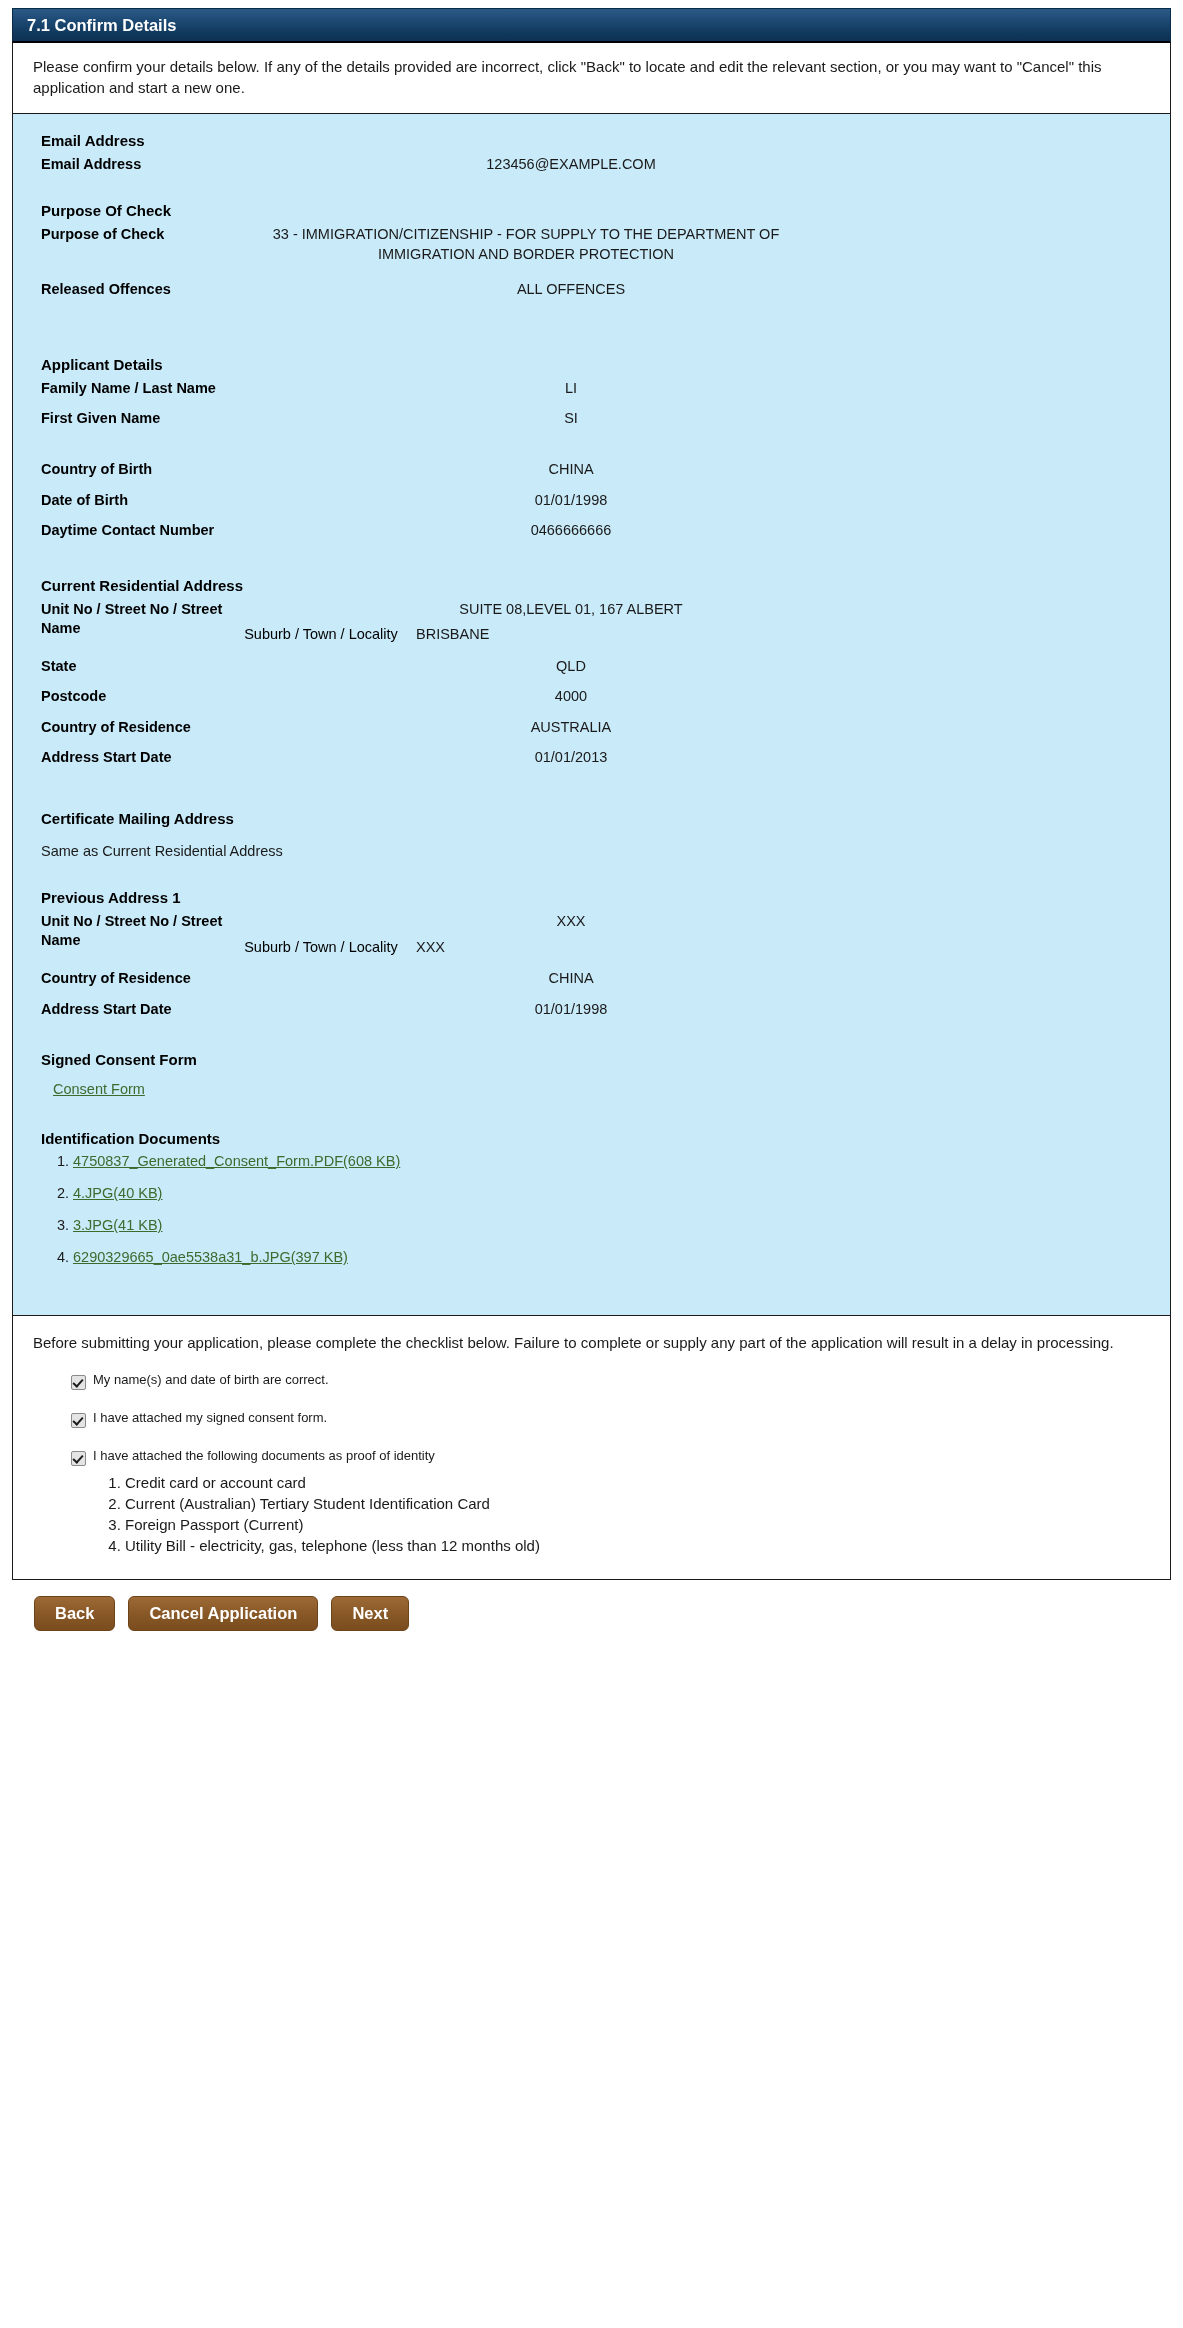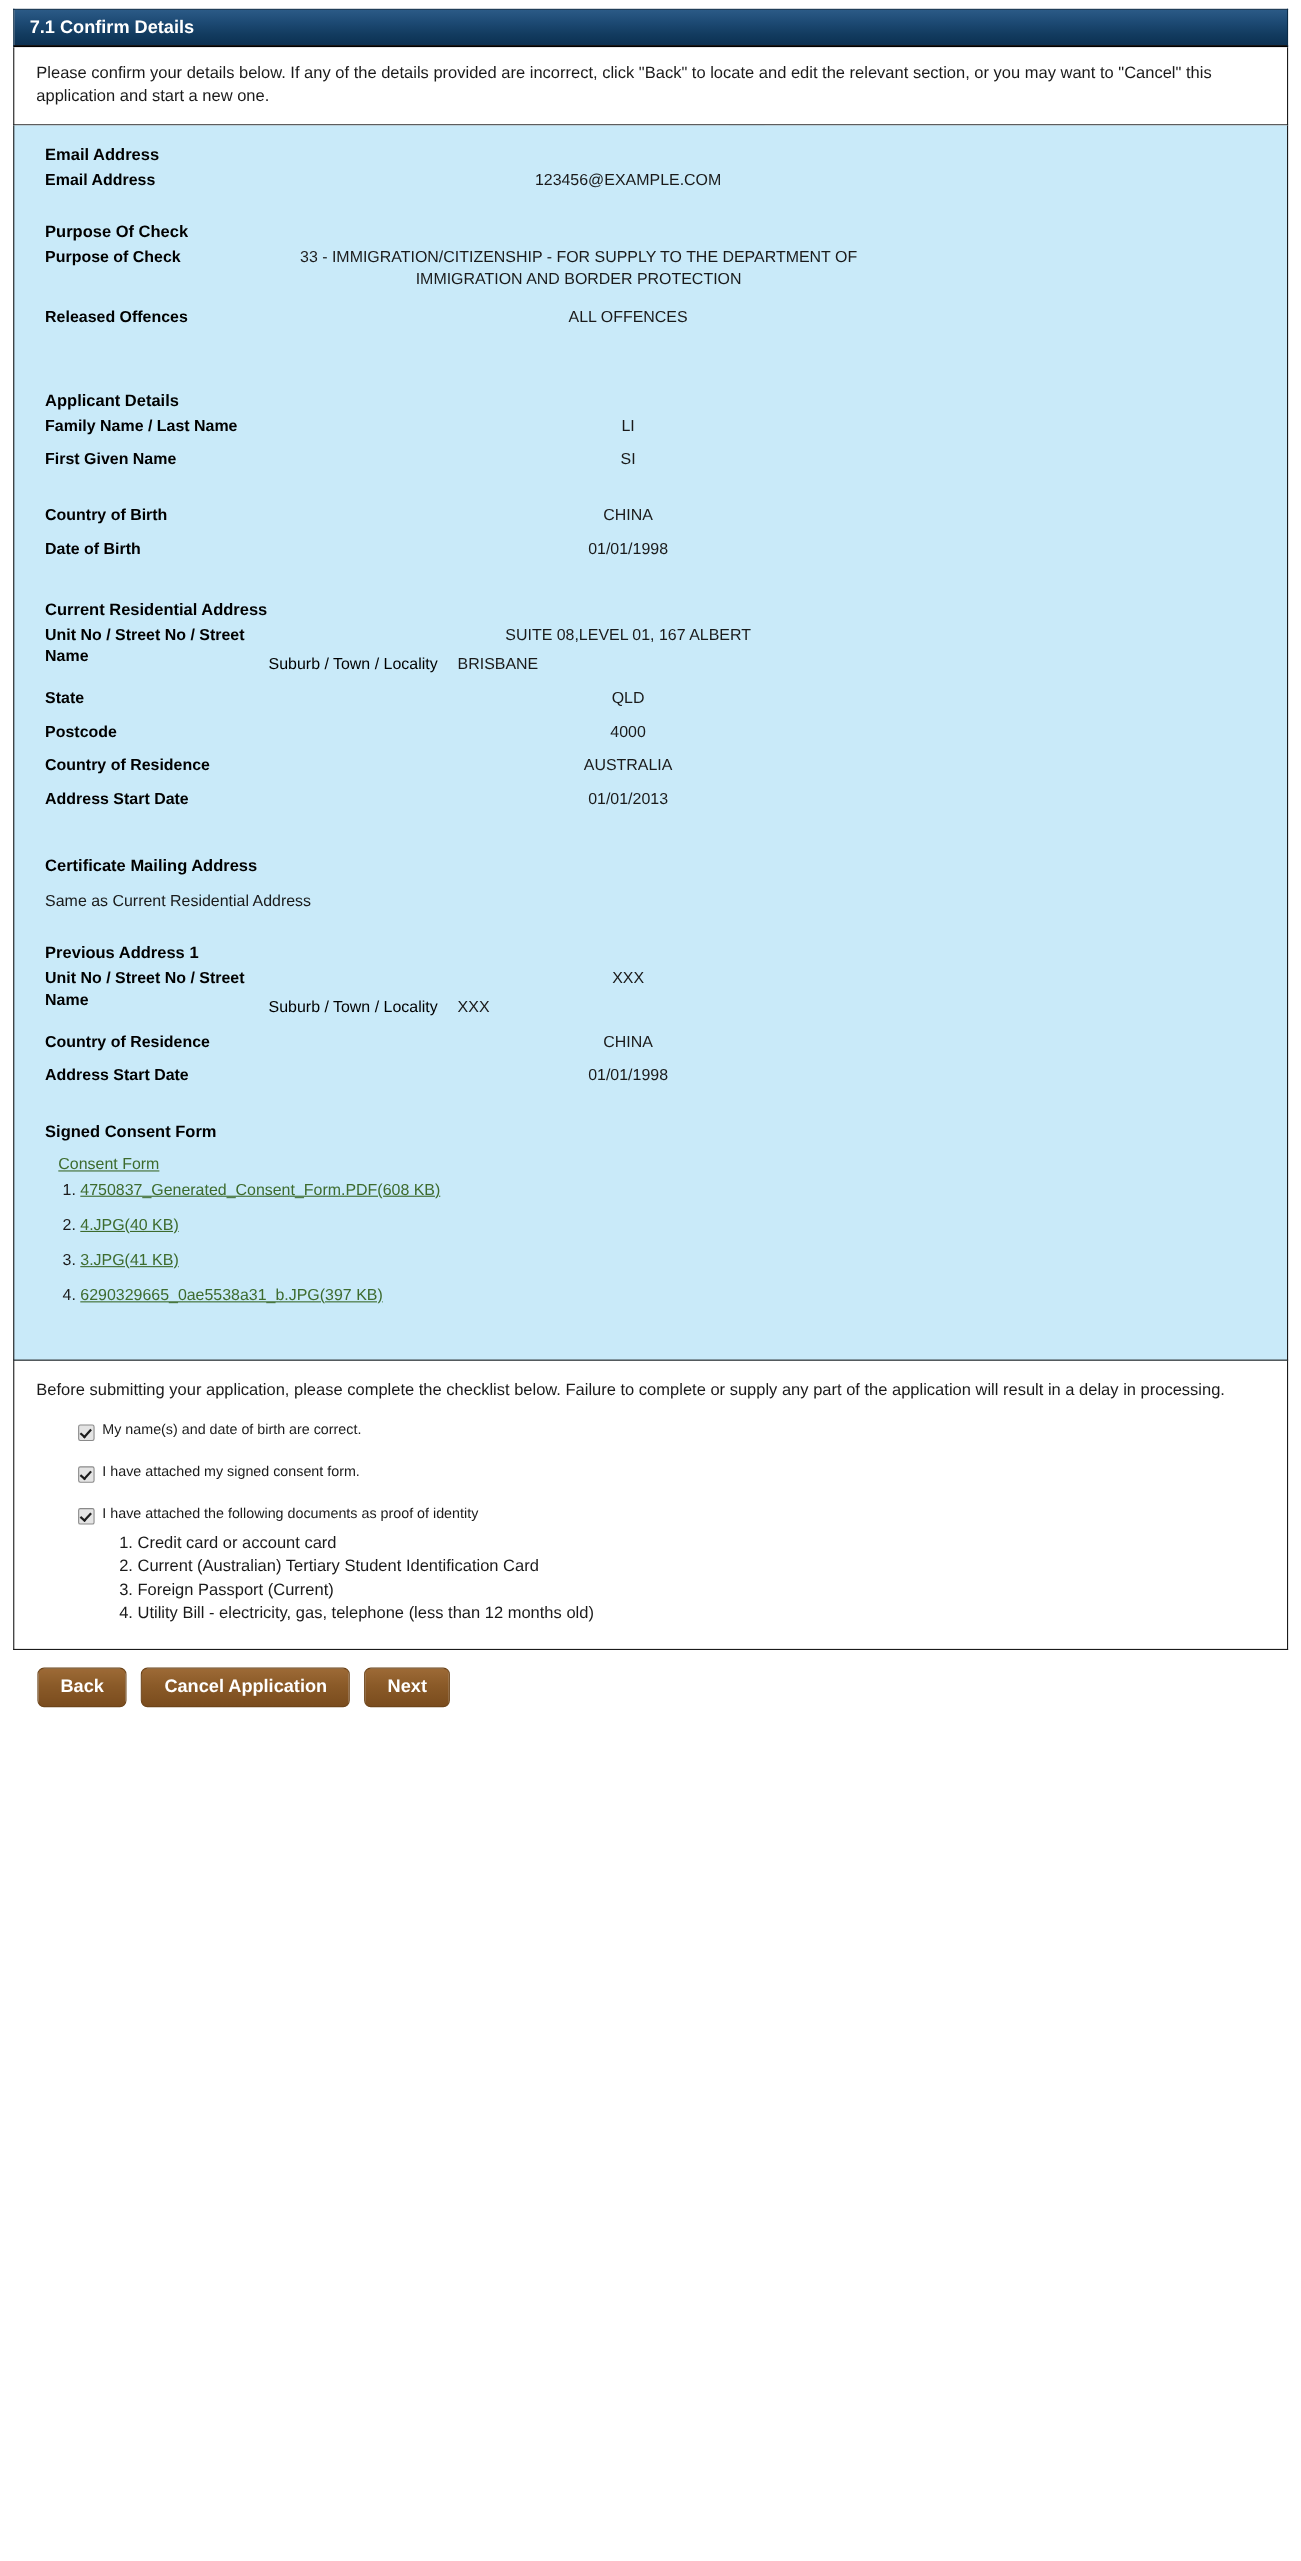--- a/index.html
+++ b/index.html
@@ -399,20 +399,24 @@
       <div class="val">SI</div>
     </div>
     <div class="row tight">
       <div class="lbl">Country of Birth</div>
       <div class="val">CHINA</div>
     </div>
     <div class="row tight">
       <div class="lbl">Date of Birth</div>
       <div class="val">01/01/1998</div>
     </div>
+    <div class="row" style="margin-bottom:0;">
+      <div class="lbl">Daytime Contact Number</div>
+      <div class="val">0466666666</div>
+    </div>
 
     <div class="sec-head" style="margin-top:36px;">Current Residential Address</div>
     <div class="row" style="margin-bottom:12px;">
       <div class="lbl">Unit No / Street No / Street Name</div>
       <div class="val">
         <div>SUITE 08,LEVEL 01, 167 ALBERT</div>
         <div class="subrow">
           <div class="slbl">Suburb / Town / Locality</div>
           <div class="sval">BRISBANE</div>
         </div>
@@ -456,20 +460,21 @@
     <div class="row" style="margin-bottom:0;">
       <div class="lbl">Address Start Date</div>
       <div class="val">01/01/1998</div>
     </div>
 
     <div class="sec-head" style="margin-top:32px;">Signed Consent Form</div>
     <div class="consent-wrap" style="margin-top:12px;">
       <a href="#" class="doclink">Consent Form</a>
     </div>
 
+    <div class="sec-head" style="margin-top:32px;">Identification Documents</div>
     <ol class="docs">
       <li><a href="#" class="doclink">4750837_Generated_Consent_Form.PDF(608 KB)</a></li>
       <li><a href="#" class="doclink">4.JPG(40 KB)</a></li>
       <li><a href="#" class="doclink">3.JPG(41 KB)</a></li>
       <li><a href="#" class="doclink">6290329665_0ae5538a31_b.JPG(397 KB)</a></li>
     </ol>
   </div>
 
   <div class="checklist">
     <p>Before submitting your application, please complete the checklist below. Failure to complete or supply any part of the application will result in a delay in processing.</p>

